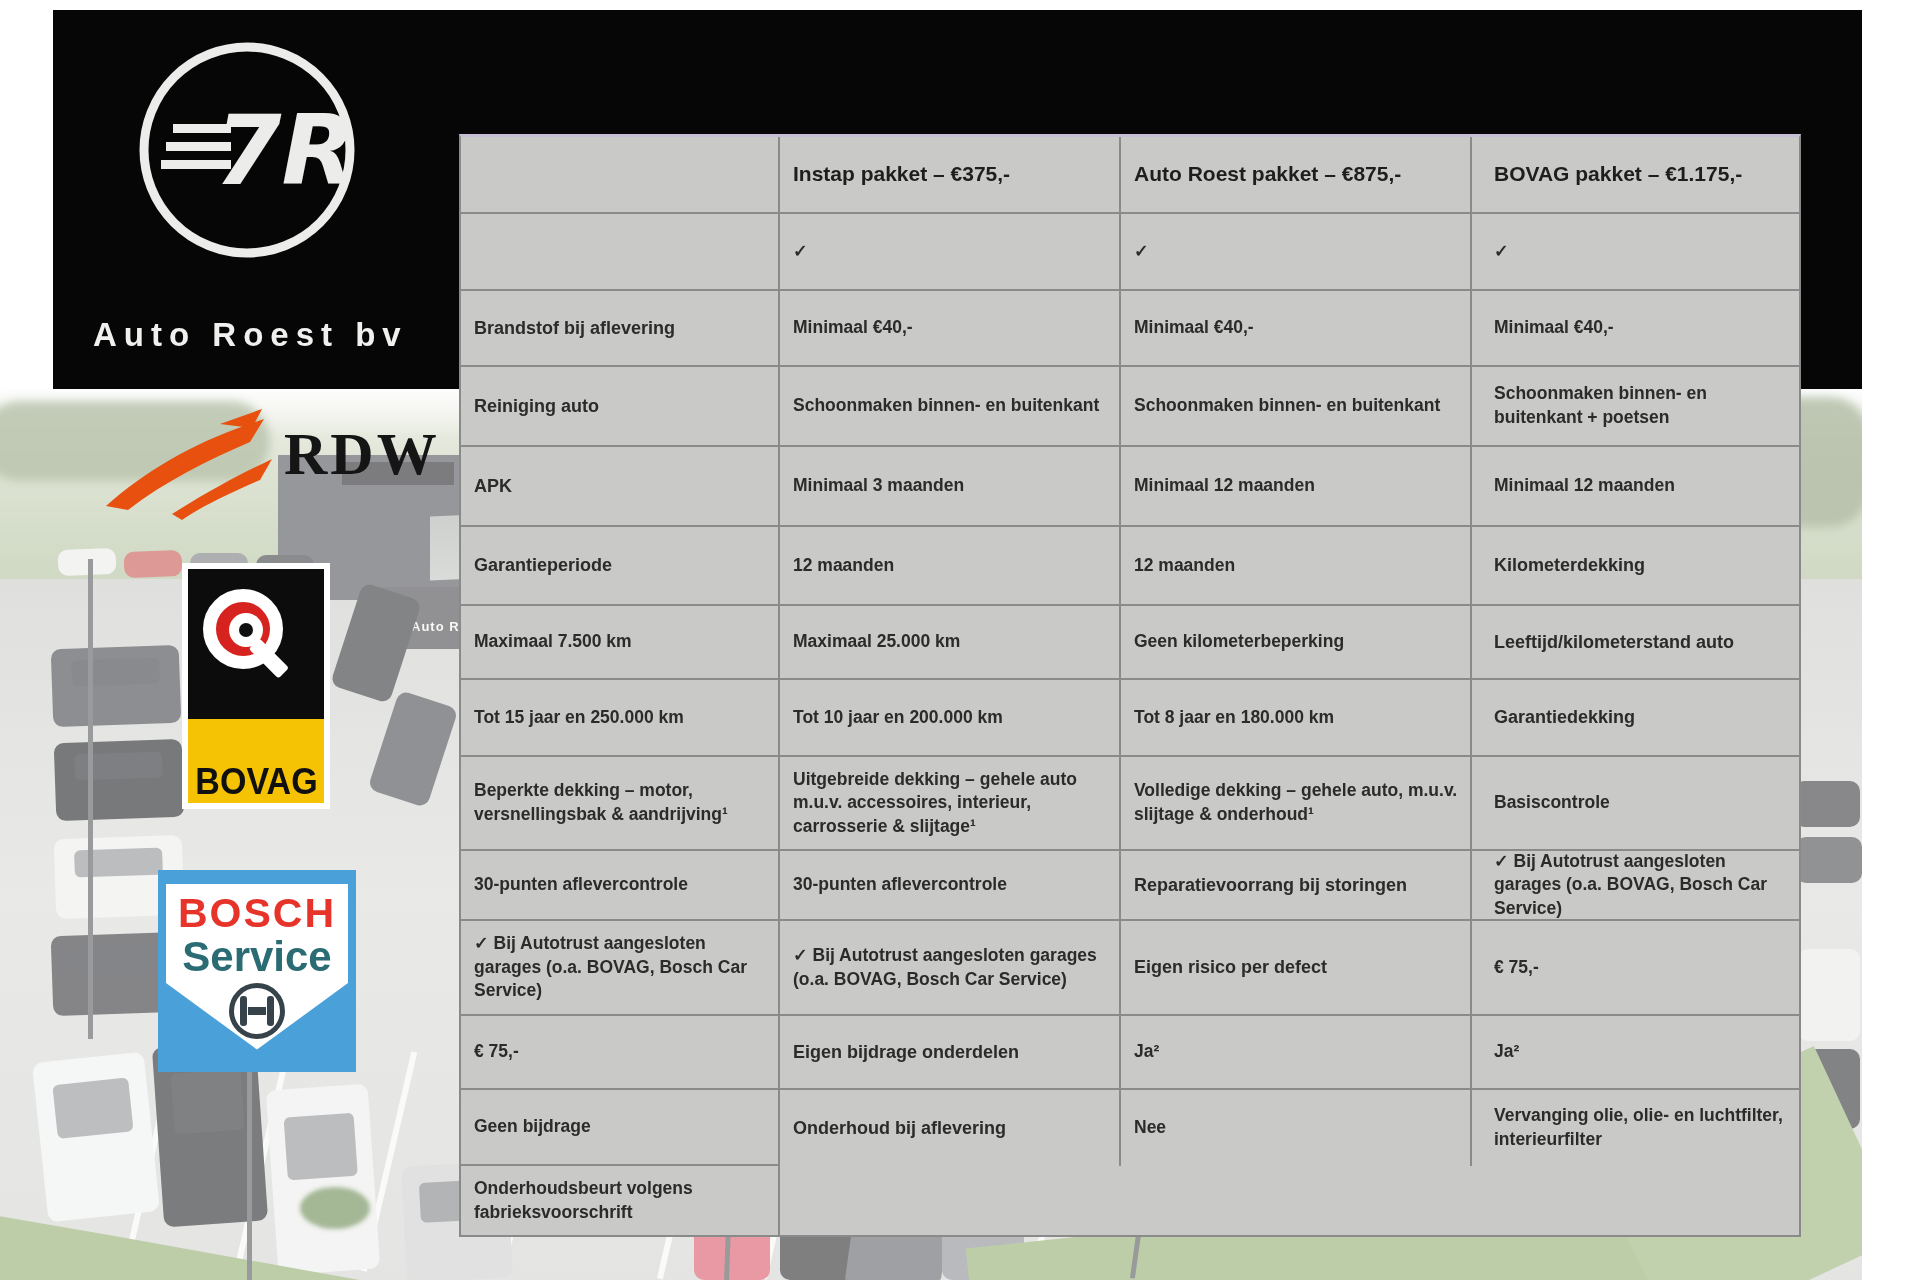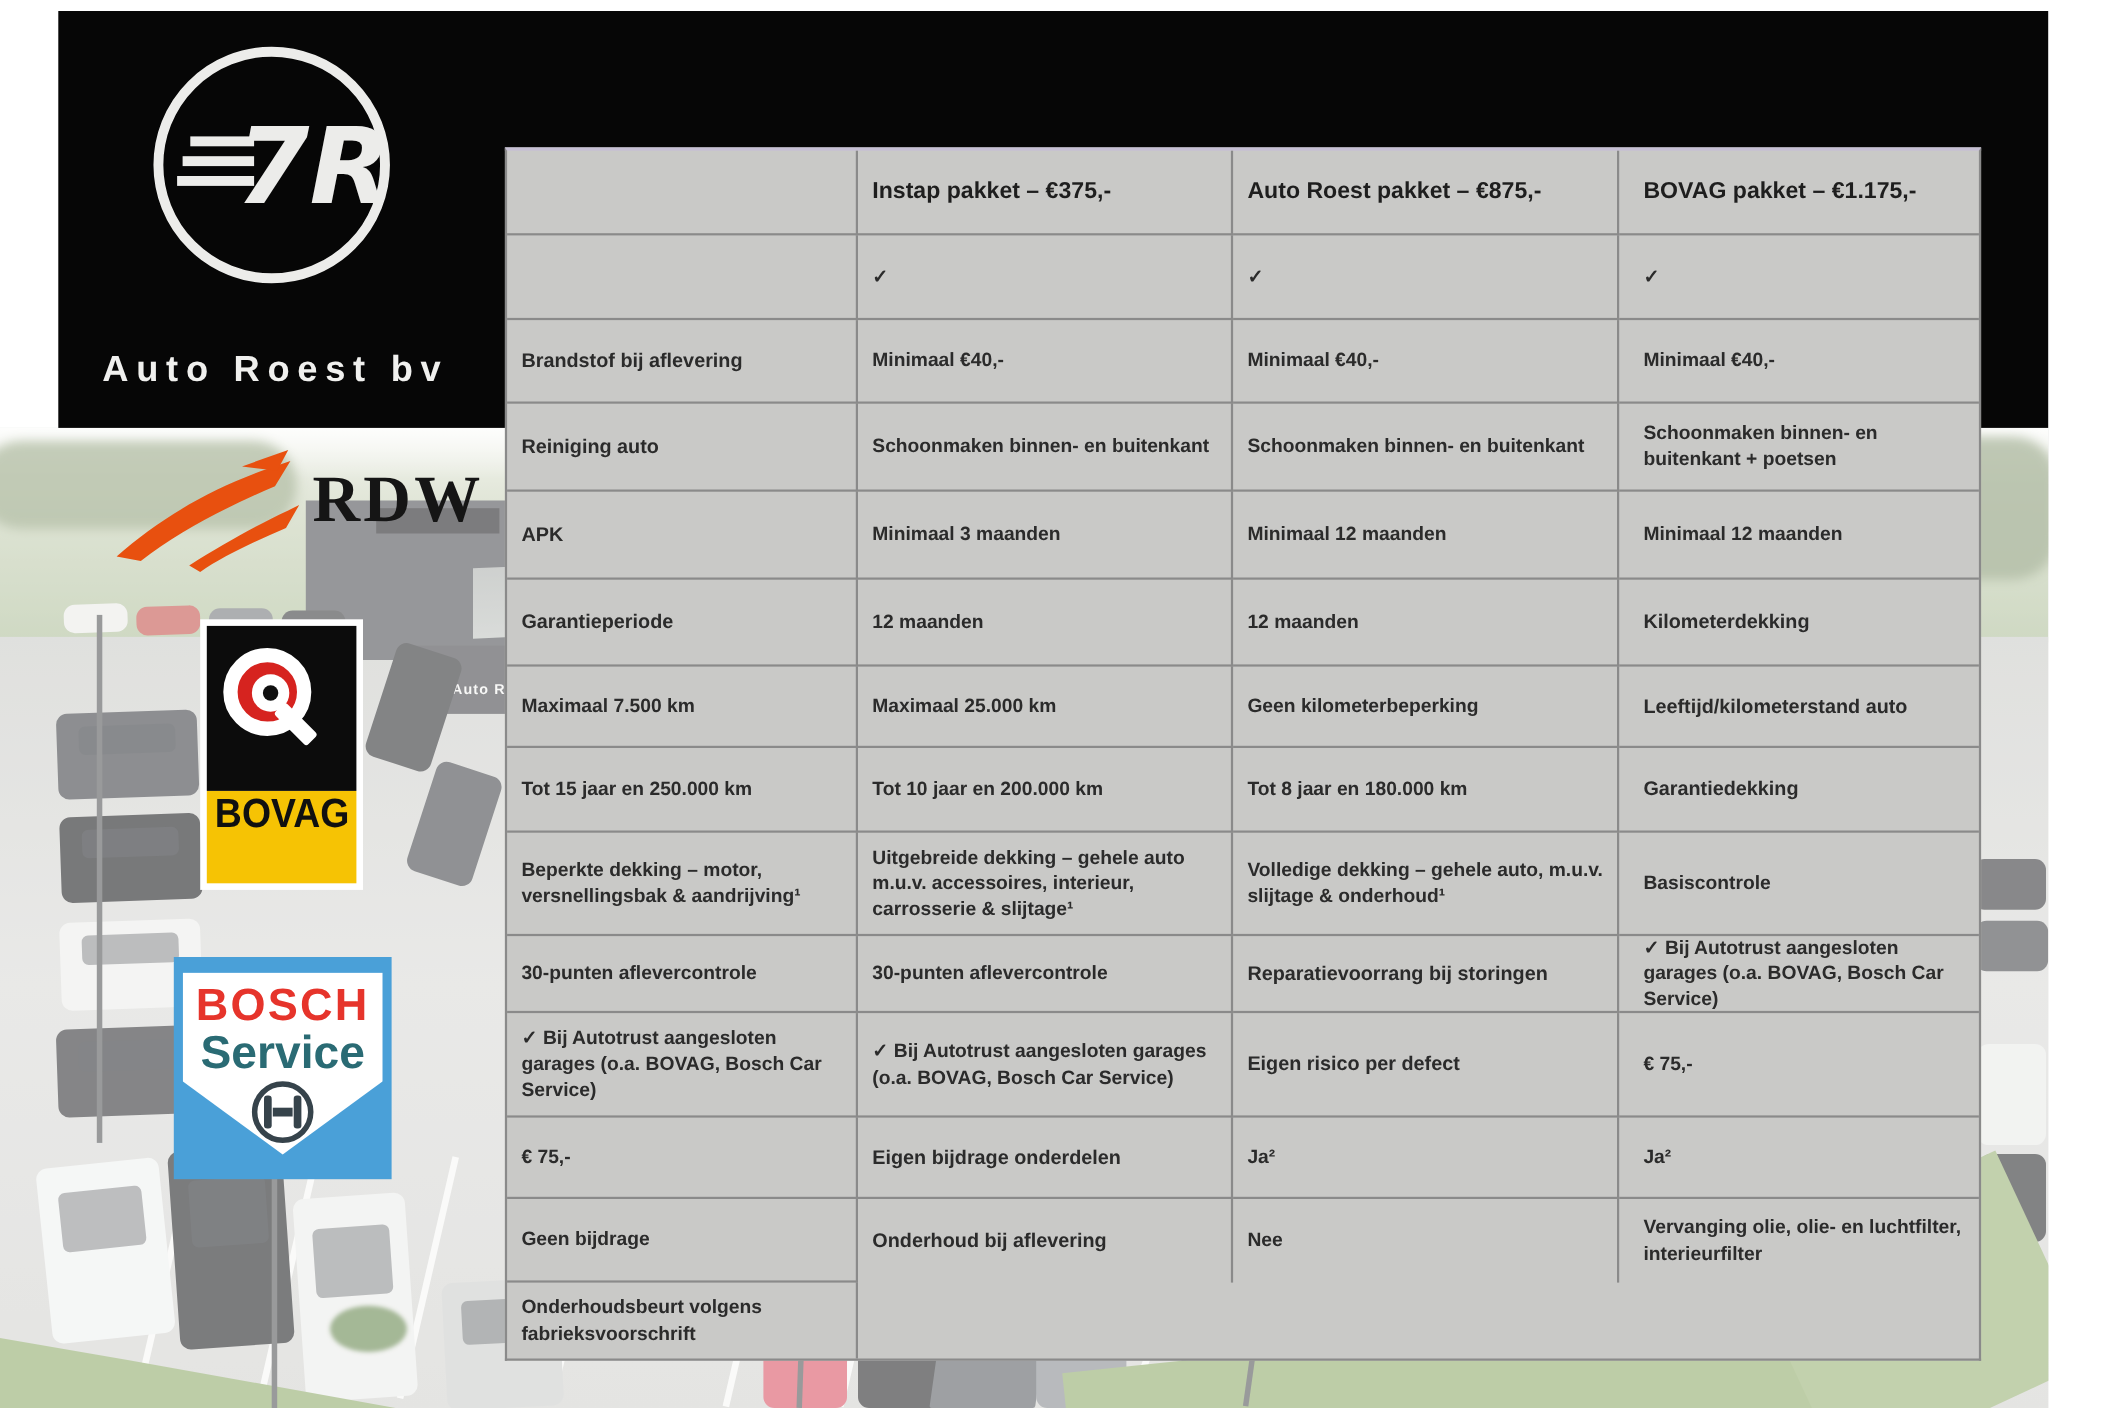--- a/index.html
+++ b/index.html
@@ -46,21 +46,21 @@
               font-weight:bold; font-size:60px; color:#151515; letter-spacing:3px; }
 
   .bovag { position:absolute; left:182px; top:563px; width:148px; height:246px; background:#ffffff; padding:6px; }
   .bovag-top { position:relative; width:100%; height:150px; background:#0c0c0c; }
   .bovag-ring { position:absolute; left:15px; top:20px; width:80px; height:80px; border:13px solid #ffffff;
                 border-radius:50%; background:#d6231f; }
   .bovag-wr  { position:absolute; left:13px; top:11px; width:34px; height:34px; border-radius:50%; background:#ffffff; }
   .bovag-wr::after { content:""; position:absolute; inset:10px; border-radius:50%; background:#101010; }
   .bovag-wh  { position:absolute; left:38px; top:34px; width:42px; height:15px; background:#ffffff;
                border-radius:3px; transform:rotate(45deg); transform-origin:left center; }
-  .bovag-bottom { width:100%; height:84px; background:#f6c304; display:flex; align-items:flex-start; justify-content:center; }
+  .bovag-bottom { width:100%; height:84px; background:#f6c304; display:flex; align-items:flex-end; justify-content:center; }
   .bovag-word { font-weight:bold; font-size:37px; color:#101010; letter-spacing:0; transform:scaleX(.92); }
 
   .bosch { position:absolute; left:158px; top:870px; width:198px; height:202px; background:#4aa0d8; }
   .bosch-shield { position:absolute; left:8px; right:8px; top:14px; bottom:8px; background:#ffffff;
                   clip-path:polygon(0 0, 100% 0, 100% 55%, 50% 92%, 0 55%); text-align:center; }
   .bosch-word { margin-top:6px; color:#e6342b; font-weight:bold; font-size:41px; letter-spacing:2px; }
   .bosch-sub  { margin-top:-4px; color:#2a6b74; font-weight:bold; font-size:42px; }
   .armature { position:relative; margin:2px auto 0; width:56px; height:56px; border:5px solid #36434b; border-radius:50%; }
   .armature .vbar { position:absolute; top:8px; width:7px; height:30px; background:#36434b; border-radius:3px; }
   .armature .hbar { position:absolute; left:14px; top:19px; width:18px; height:8px; background:#36434b; }

